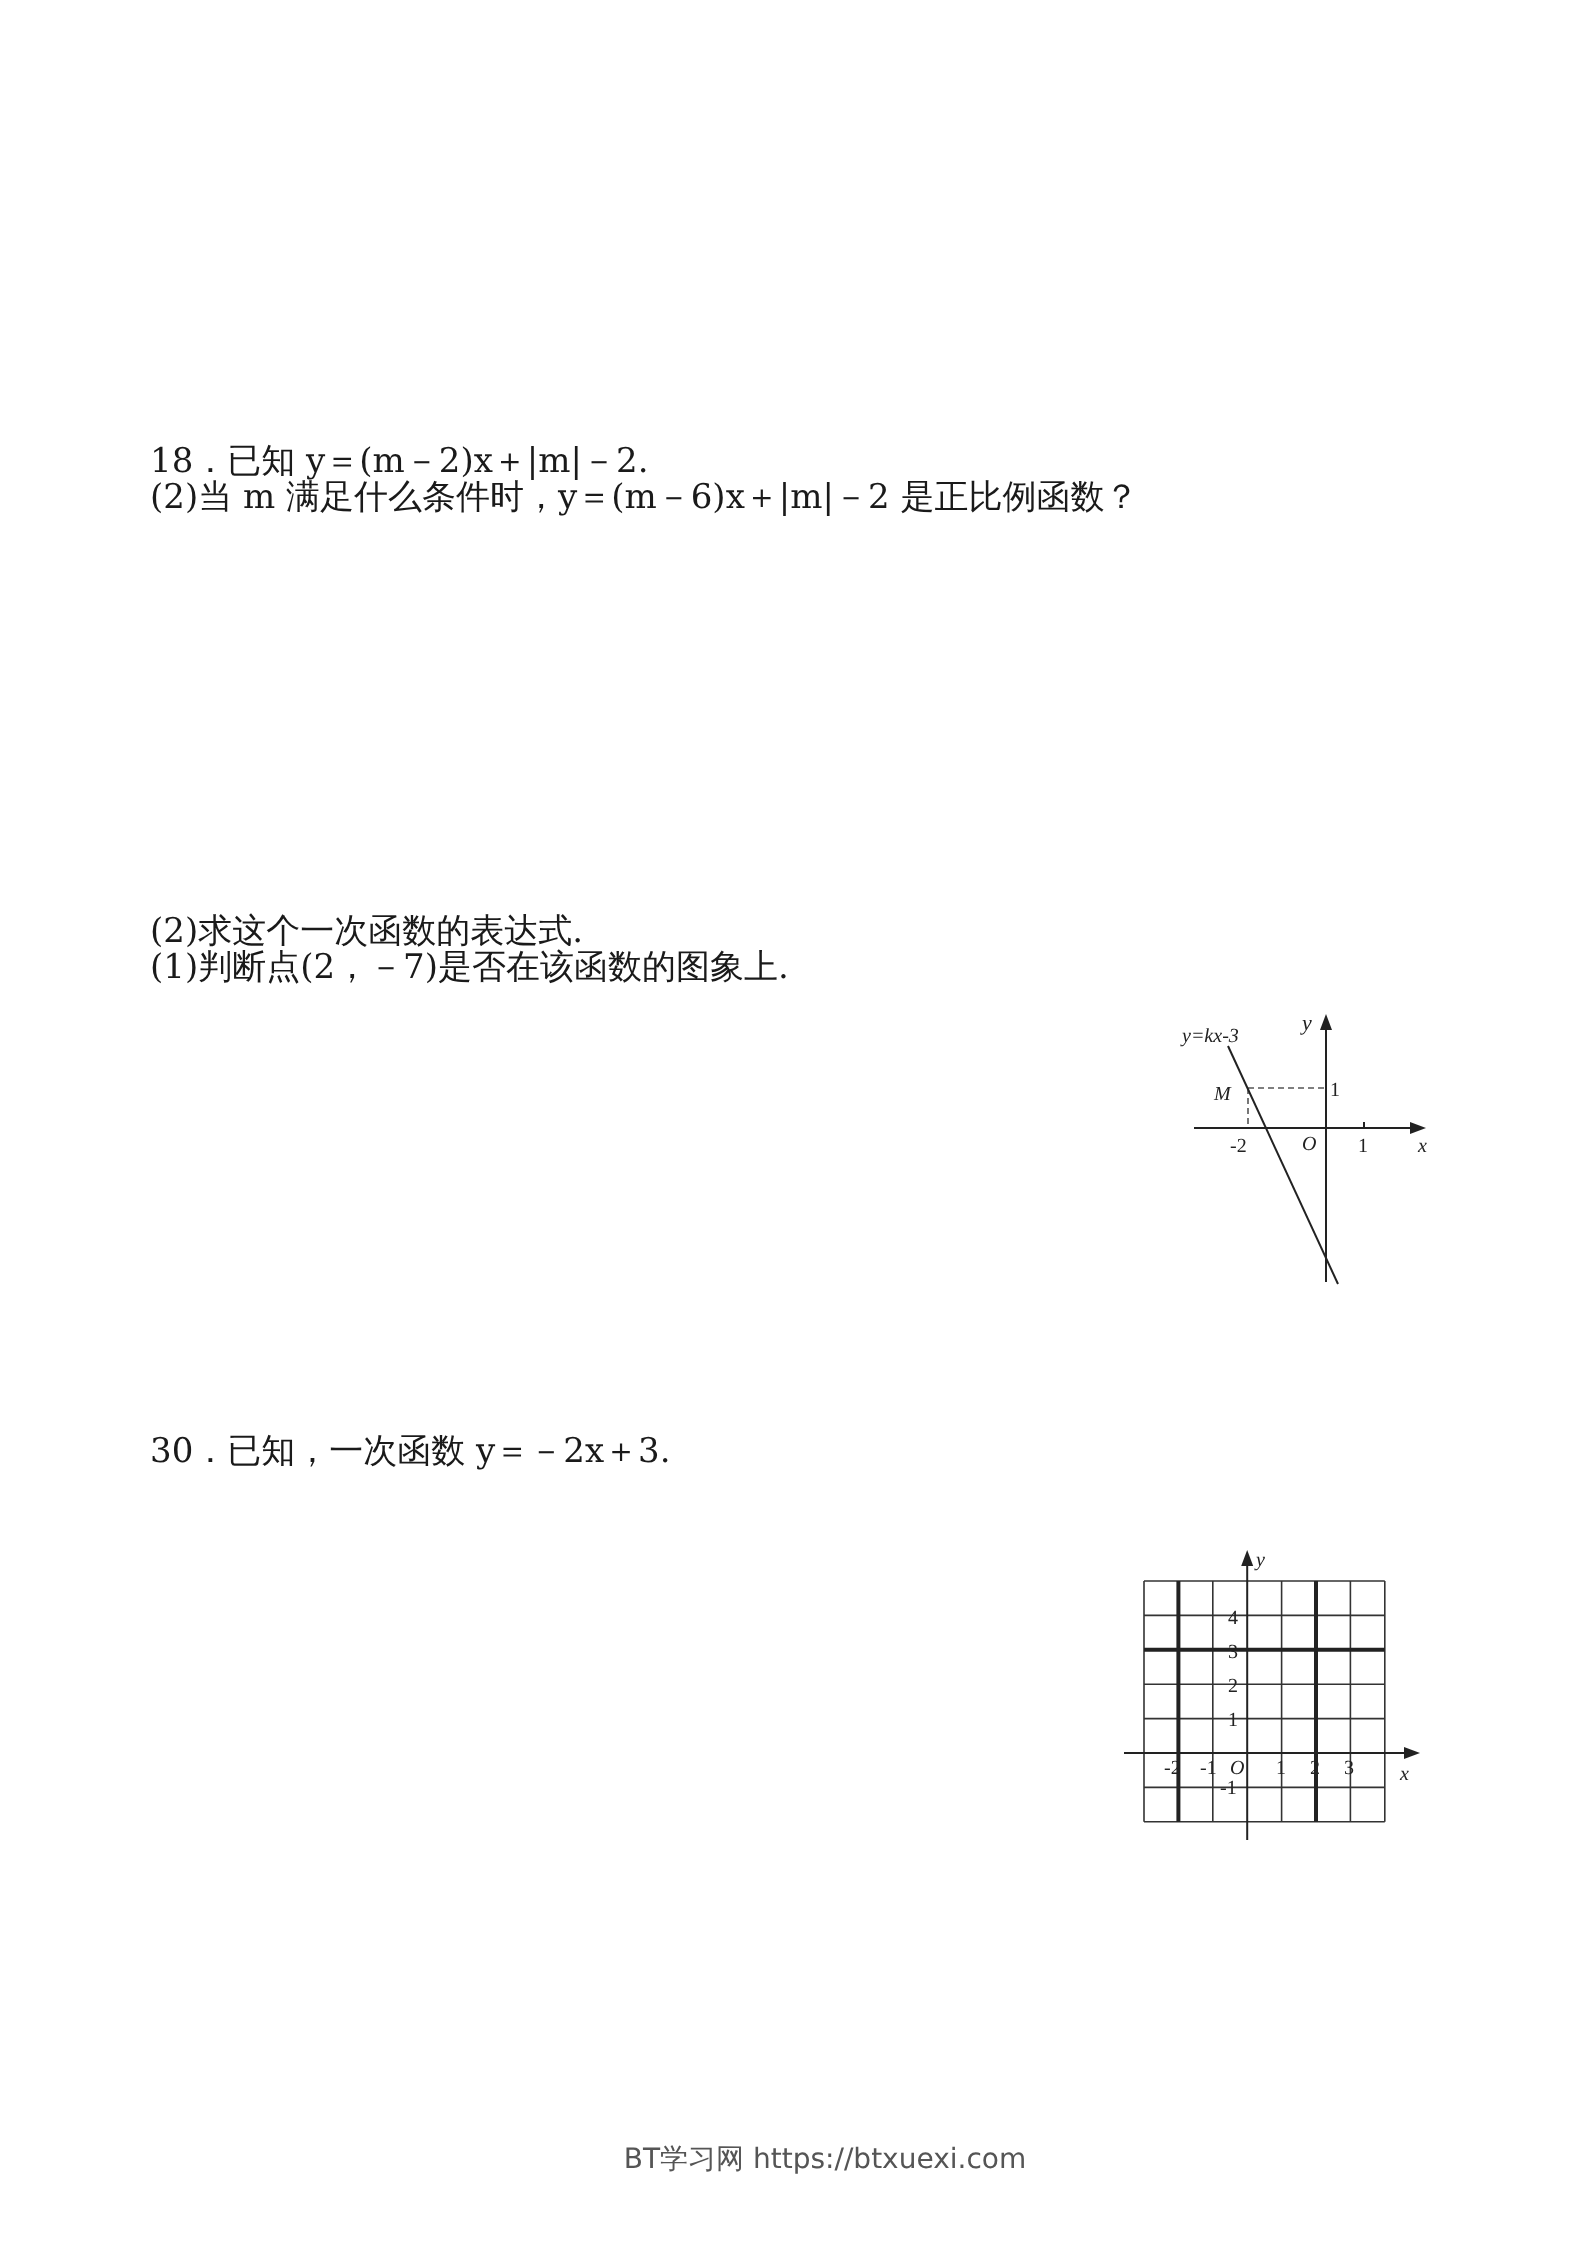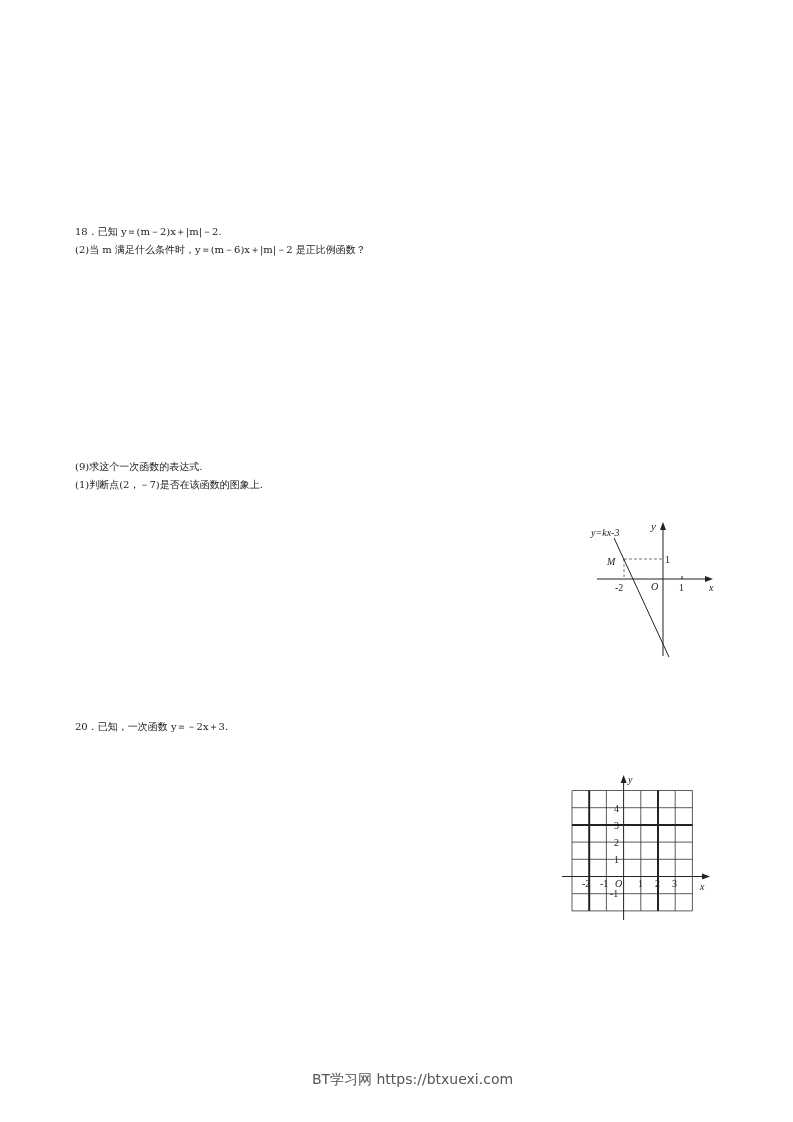--- a/index.html
+++ b/index.html
@@ -1,38 +1,38 @@
 <!DOCTYPE html>
 <html><head>
   <meta charset="utf-8">
   <style>
     html, body { margin: 0; padding: 0; background: #ffffff; }
     body { width: 793px; height: 1122px; position: relative; overflow: hidden;
            font-family: "DejaVu Serif", "Liberation Serif", serif; color: #1a1a1a; }
-    .q { position: absolute; left: 75px; font-size: 10px; line-height: 17.5px; }
+    .q { position: absolute; left: 75px; font-size: 17px; line-height: 17.5px; }
     .q .line { white-space: nowrap; }
     .fig { position: absolute; }
     .footer { position: absolute; top: 1071px; left: 0; width: 793px; text-align: center;
               font-family: "DejaVu Sans", "Liberation Sans", sans-serif; font-size: 14px; color: #555; margin-left: 16px; }
     svg text { font-family: "Liberation Serif", "DejaVu Serif", serif; fill: #222; }
   </style>
 </head>
 <body>
 
 <div class="q" style="top:223px;">
   <div class="line">18．已知 y＝(m－2)x＋|m|－2.</div>
   <div class="line">(2)当 m 满足什么条件时，y＝(m－6)x＋|m|－2 是正比例函数？</div>
 </div>
 
 <div class="q" style="top:458px;">
-  <div class="line">(9)求这个一次函数的表达式.</div>
+  <div class="line">(2)求这个一次函数的表达式.</div>
   <div class="line">(1)判断点(2，－7)是否在该函数的图象上.</div>
 </div>
 
-<div class="fig" style="left:585px; top:516px; width:135px; height:145px;">
+<div class="fig" style="left:585px; top:501px; width:135px; height:145px;">
   <svg width="135" height="145" viewBox="0 0 135 145">
 
     <line x1="12" y1="63" x2="125" y2="63" stroke="#222" stroke-width="1"></line>
     <polygon points="128,63 120,60 120,66" fill="#222"></polygon>
 
     <line x1="78" y1="140" x2="78" y2="10" stroke="#222" stroke-width="1"></line>
     <polygon points="78,6 75,14 81,14" fill="#222"></polygon>
 
     <line x1="39" y1="43" x2="78" y2="43" stroke="#555" stroke-width="0.8" stroke-dasharray="3,2"></line>
     <line x1="39" y1="43" x2="39" y2="63" stroke="#555" stroke-width="0.8" stroke-dasharray="3,2"></line>
@@ -46,21 +46,21 @@
     <text x="30" y="75" font-size="10">-2</text>
     <text x="66" y="74" font-size="10" font-style="italic">O</text>
     <text x="94" y="75" font-size="10">1</text>
     <text x="80" y="47" font-size="10">1</text>
     <text x="124" y="75" font-size="10" font-style="italic">x</text>
     <text x="66" y="14" font-size="11" font-style="italic">y</text>
   </svg>
 </div>
 
 <div class="q" style="top:718px;">
-  <div class="line">20．已知，一次函数 y＝－2x＋3.</div>
+  <div class="line">30．已知，一次函数 y＝－2x＋3.</div>
 </div>
 
 <div class="fig" style="left:560px; top:772px; width:160px; height:152px;">
   <svg width="160" height="152" viewBox="0 0 160 152">
 
     <g stroke="#333" stroke-width="0.8">
       <line x1="12" y1="18.5" x2="132.4" y2="18.5"></line>
       <line x1="12" y1="35.7" x2="132.4" y2="35.7"></line>
       <line x1="12" y1="52.9" x2="132.4" y2="52.9"></line>
       <line x1="12" y1="70.1" x2="132.4" y2="70.1"></line>

